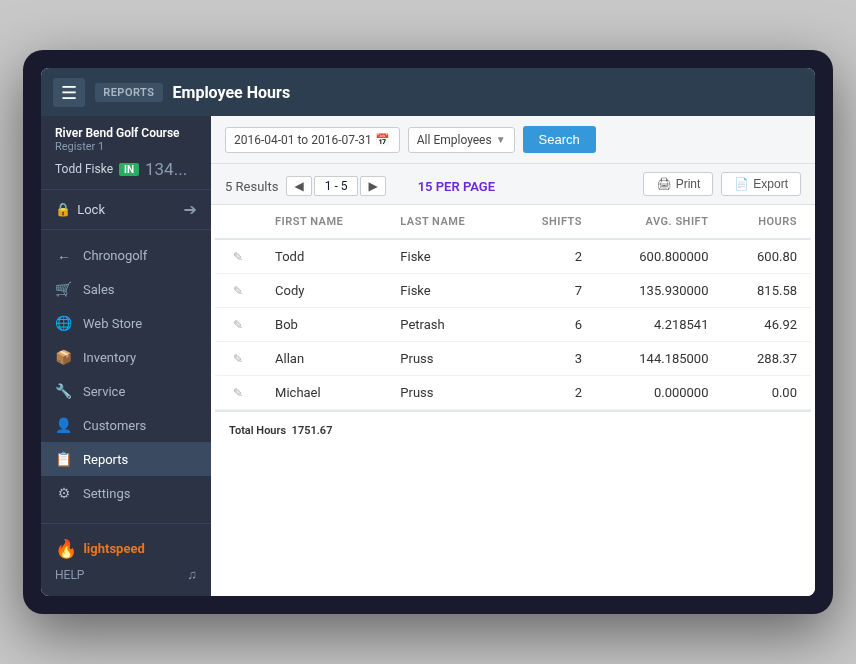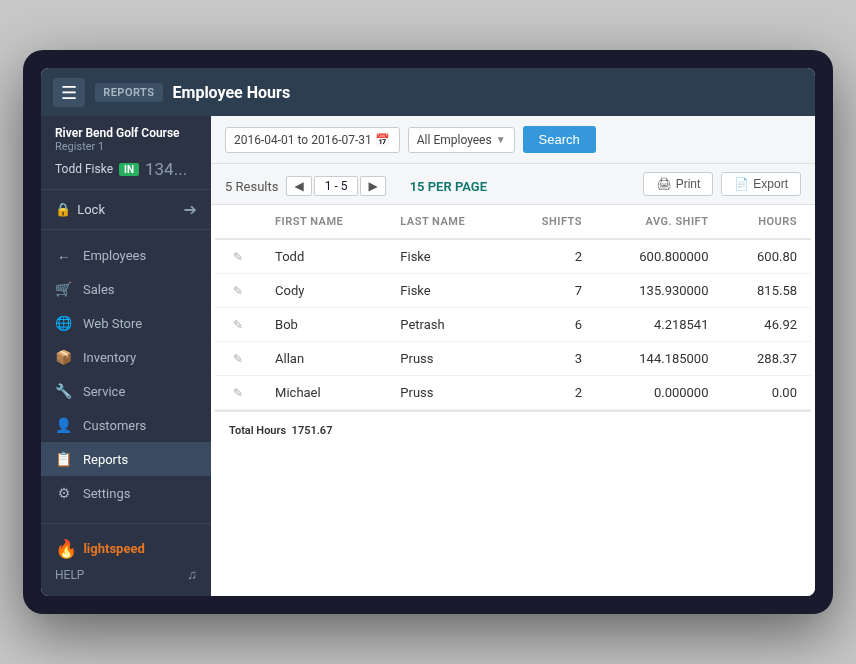--- a/index.html
+++ b/index.html
@@ -262,26 +262,26 @@
     }
     .page-current {
       background: #fff;
       border: 1px solid #c8cdd2;
       padding: 2px 10px;
       font-size: 12px;
       color: #0f172a;
       border-radius: 2px;
     }
     .per-page-link {
-      color: #0f766e;
+      color: #6d28d9;
       font-size: 13px;
       font-weight: 600;
       cursor: pointer;
       text-decoration: none;
-      margin-left: 16px;
+      margin-left: 24px;
     }
     .results-right {
       display: flex;
       align-items: center;
       gap: 8px;
     }
     .action-btn {
       border: 1px solid #c8cdd2;
       background: #fff;
       color: #555;
@@ -370,21 +370,21 @@
           <div class="lock-btn">
             <span class="lock-icon">🔒</span>
             <span>Lock</span>
           </div>
           <span class="logout-icon">➔</span>
         </div>
 
         <div class="nav-items">
           <div class="nav-item">
             <span class="nav-icon">←</span>
-            <span>Employees</span>
+            <span>Chronogolf</span>
           </div>
           <div class="nav-item">
             <span class="nav-icon">🛒</span>
             <span>Sales</span>
           </div>
           <div class="nav-item">
             <span class="nav-icon">🌐</span>
             <span>Web Store</span>
           </div>
           <div class="nav-item">

